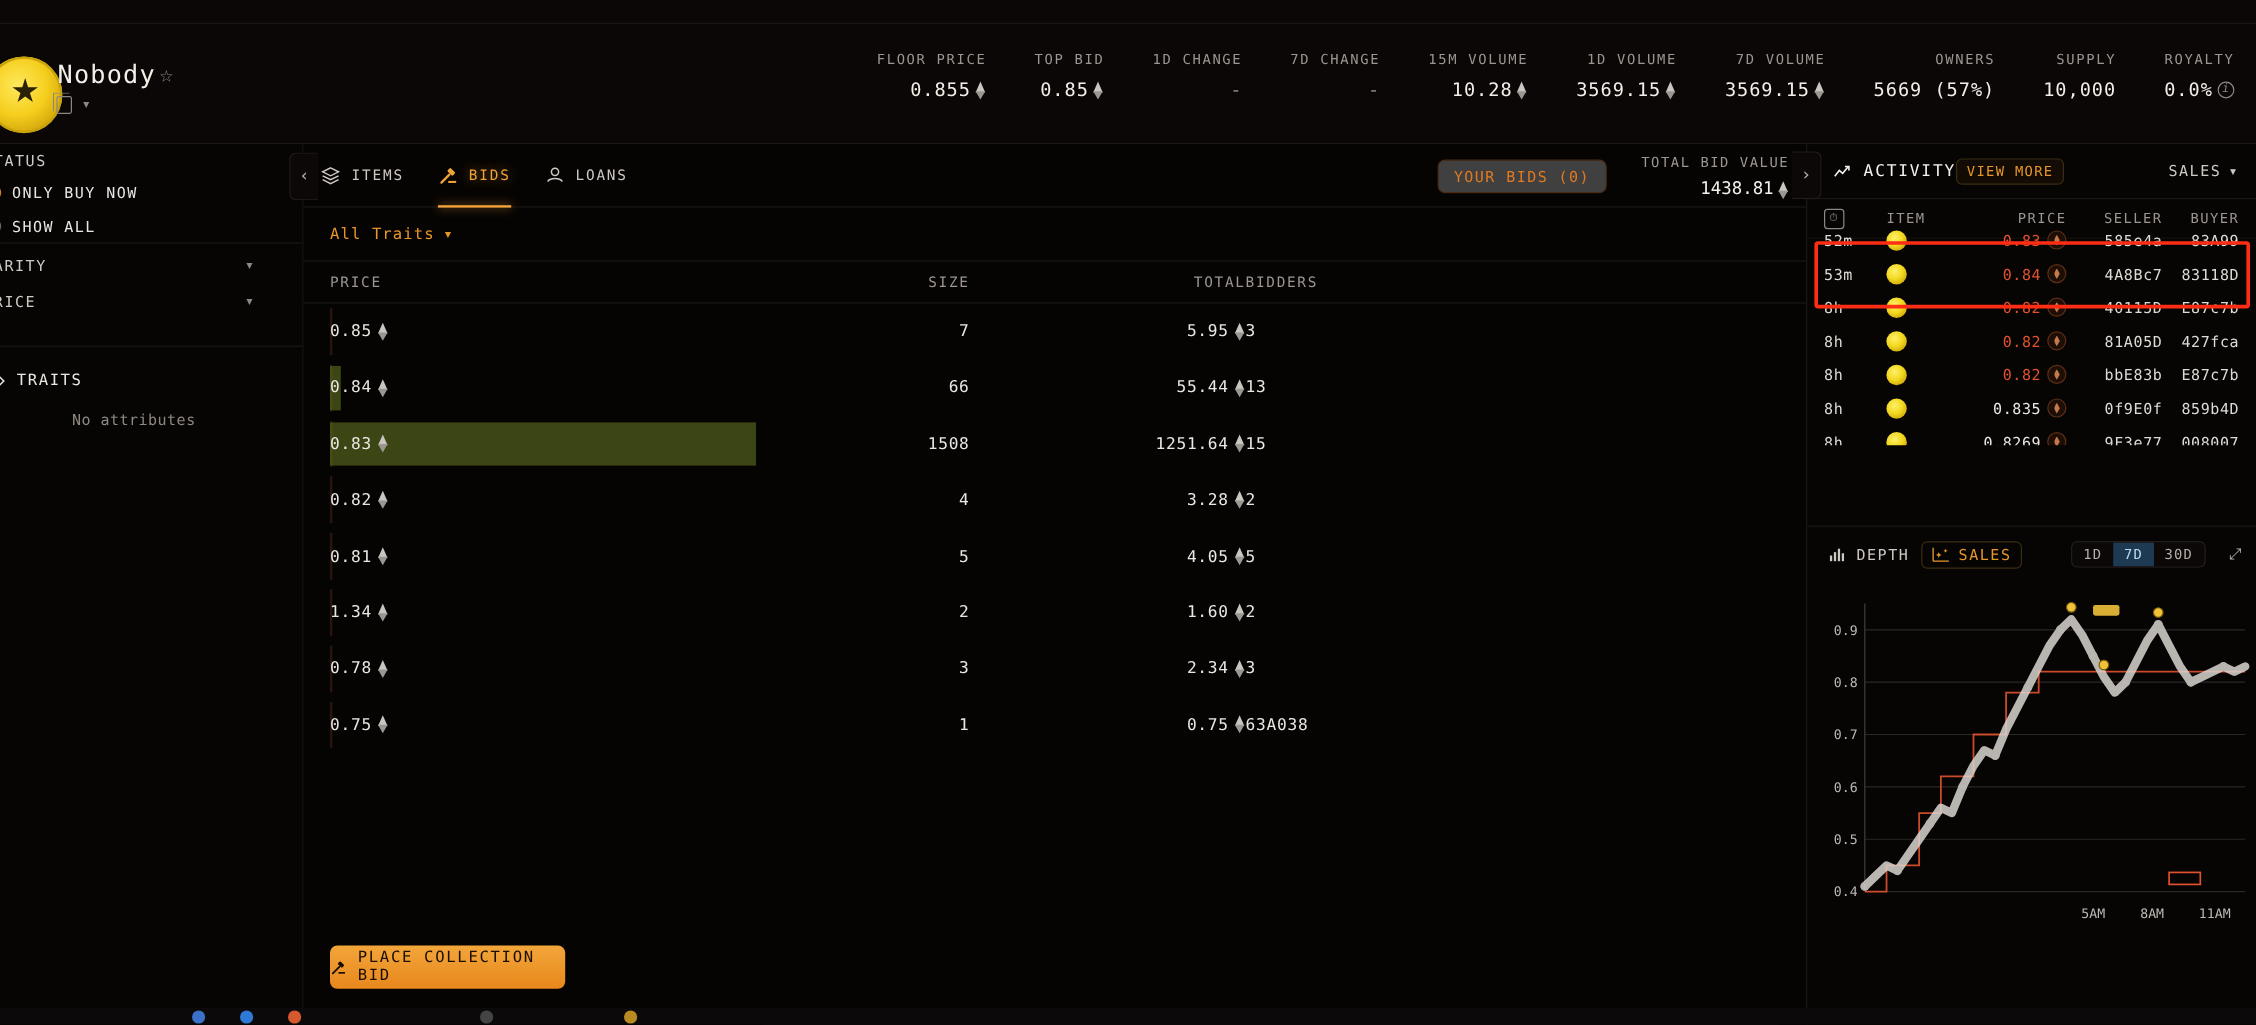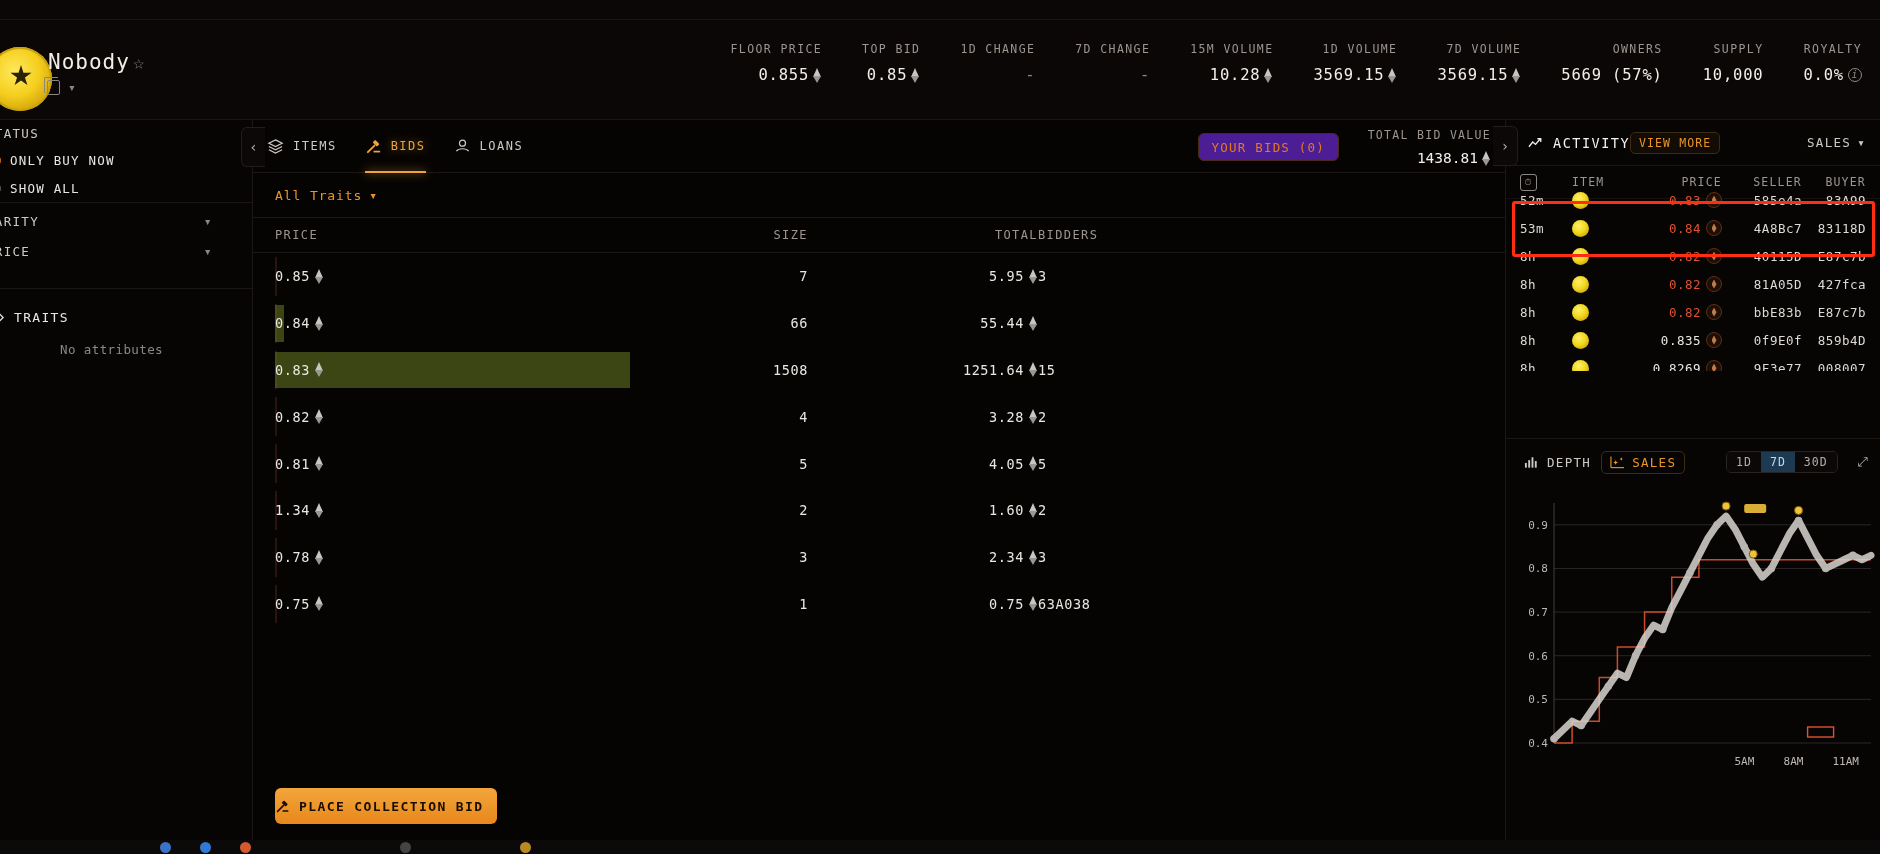--- a/index.html
+++ b/index.html
@@ -75,21 +75,21 @@
     display:flex; align-items:center; justify-content:center; color:#b8b2ac; font-size:14px; }
   .tab{ display:flex; align-items:center; gap:9px; padding:0 14px; height:53px;
     font-size:12px; letter-spacing:1.5px; color:#cfc9c3; position:relative; }
   .tab:first-of-type{ margin-left:20px; }
   .tab.active{ color:#f0a33a; text-shadow:0 0 10px rgba(240,163,58,.6); }
   .tab.active:after{ content:""; position:absolute; left:14px; right:14px; bottom:0; height:2px;
     background:#f0a33a; box-shadow:0 0 8px rgba(240,163,58,.8); }
   .tab svg{ display:block; }
 
   .yourbids{ position:absolute; right:166px; top:13px; height:28px; padding:0 13px;
-    border:1px solid #4a2a14; border-radius:6px; background:#4c1d95;
+    border:1px solid #4a2a14; border-radius:6px; background:#404040;
     display:flex; align-items:center; font-size:12.5px; letter-spacing:1.2px; color:#e07a22; }
   .tbv{ position:absolute; right:14px; top:8px; text-align:right; }
   .tbv .lbl{ font-size:11.5px; letter-spacing:1.3px; color:#9c9590; }
   .tbv .val{ font-size:14.5px; color:#f2efe9; margin-top:8px; display:flex; gap:4px;
     align-items:center; justify-content:flex-end; }
 
   .traitsrow{ height:44px; display:flex; align-items:center; padding-left:22px; }
   .alltraits{ font-size:13px; letter-spacing:.9px; color:#e8962c; display:flex; align-items:center; gap:7px; }
 
   .tablehdr{ display:flex; align-items:center; height:36px; border-top:1px solid #1c1614;
@@ -101,24 +101,24 @@
 
   .bidrows{ position:relative; }
   .bidrow{ display:flex; align-items:center; height:46.8px; font-size:13.5px; color:#eae7e2;
     position:relative; letter-spacing:.6px; }
   .depthbar{ position:absolute; left:22px; top:5px; bottom:5px; background:#5e6e1f; opacity:.62; }
   .bidrow .c-price,.bidrow .c-size,.bidrow .c-total,.bidrow .c-bid{ position:relative; z-index:2; }
   .bidrow .c-price{ display:flex; align-items:center; gap:5px; }
   .bidrow .c-total{ display:flex; align-items:center; justify-content:flex-end; gap:5px; }
   .leftmark{ position:absolute; left:22px; top:4px; bottom:4px; width:2px; background:#2a1410; }
 
-  .placebid{ position:absolute; left:22px; bottom:30px; width:222px; height:36px; border-radius:6px;
+  .placebid{ position:absolute; left:22px; bottom:30px; width:196px; height:36px; border-radius:6px;
     background:linear-gradient(180deg,#f2a63a 0%,#e8871c 100%);
     display:flex; align-items:center; justify-content:flex-start; gap:9px;
-    font-size:13px; letter-spacing:1.4px; color:#1a0d02; font-weight:bold; }
+    font-size:13px; letter-spacing:1.4px; color:#1a0d02; font-weight:normal; }
 
   
   .rightpanel{ position:absolute; right:0; top:120px; width:375px; bottom:0;
     background:#070504; border-left:1px solid #1c1614; }
   .expandbtn{ position:absolute; left:-13px; top:6px; width:25px; height:40px;
     background:#0b0807; border:1px solid #241c19; border-left:none; border-radius:0 6px 6px 0;
     display:flex; align-items:center; justify-content:center; color:#b8b2ac; font-size:14px; }
   .acthdr{ height:46px; display:flex; align-items:center; padding:0 14px 0 22px;
     border-bottom:1px solid #1c1614; }
   .acttab{ display:flex; align-items:center; gap:8px; font-size:13.5px; letter-spacing:1.5px; color:#f5f2ee; }
@@ -356,20 +356,21 @@
           <div class="depthbar" style="width: 9.23px;"></div>
           <div class="c-price">
             <span>0.84</span>
             <span class="eth"></span>
           </div>
           <div class="c-size">66</div>
           <div class="c-total">
             <span>55.44</span>
             <span class="eth"></span>
           </div>
+          <div class="c-bid">13</div>
         </div>
         <div class="bidrow">
           <div class="leftmark"></div>
           <div class="depthbar" style="width: 355px;"></div>
           <div class="c-price">
             <span>0.83</span>
             <span class="eth"></span>
           </div>
           <div class="c-size">1508</div>
           <div class="c-total">

